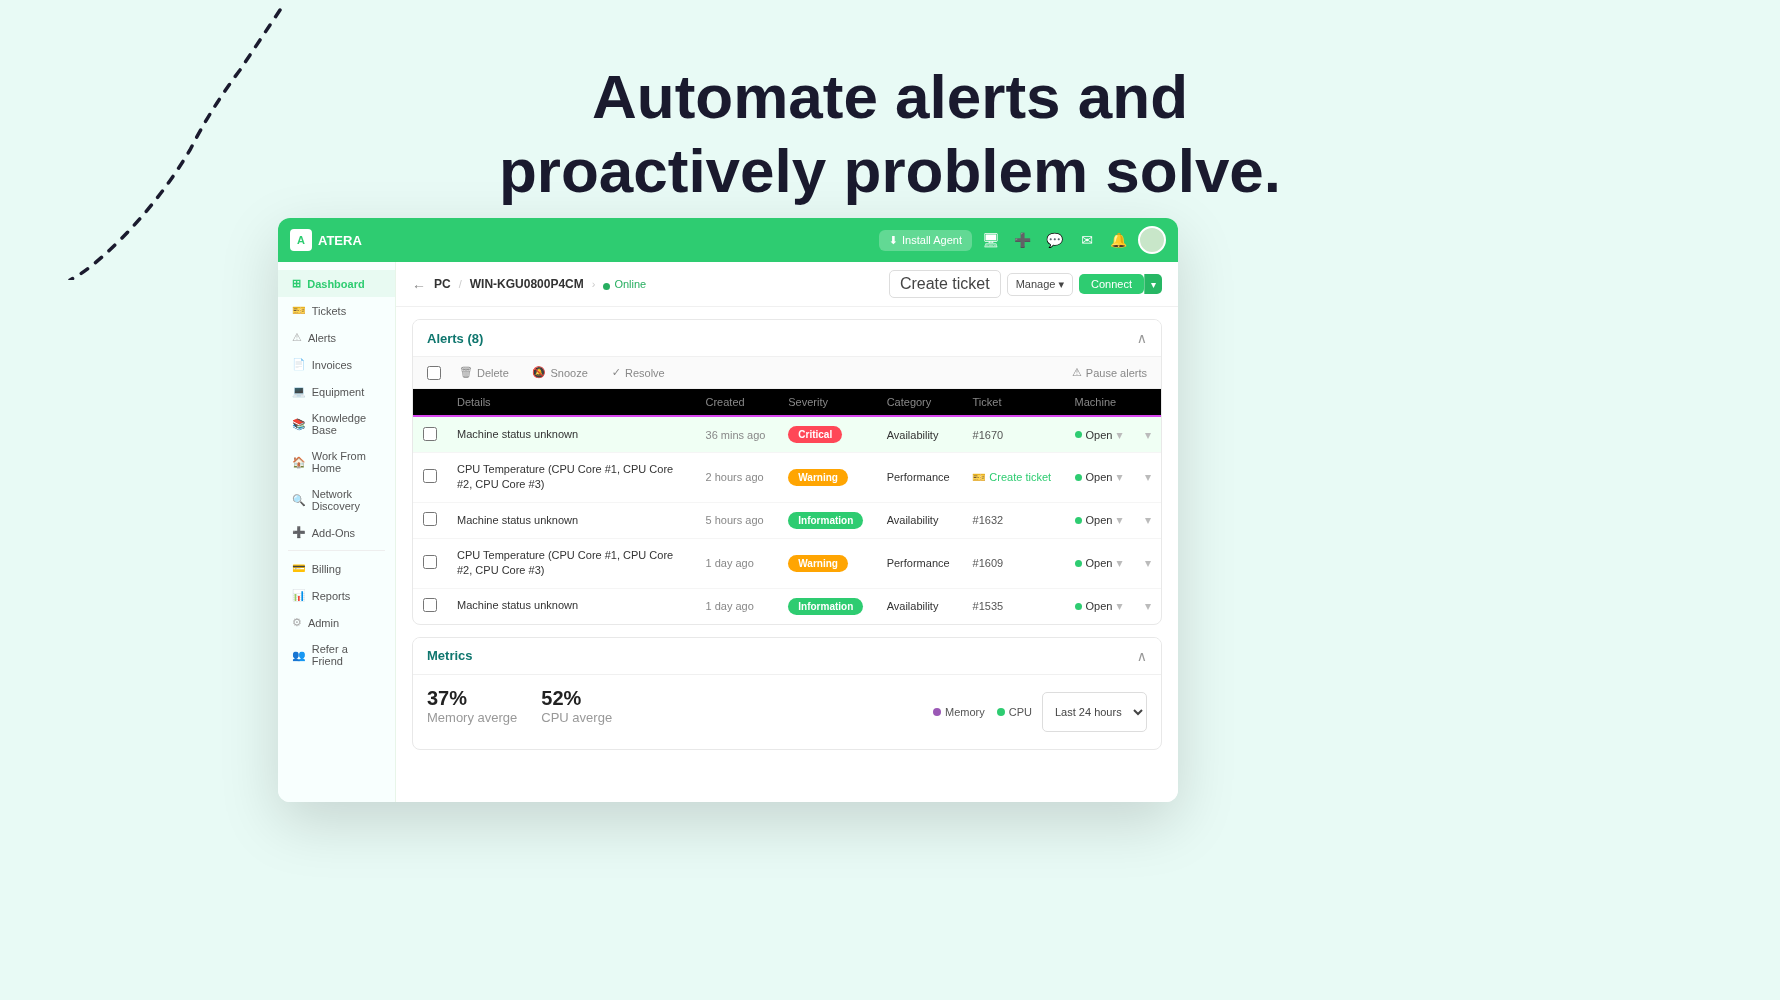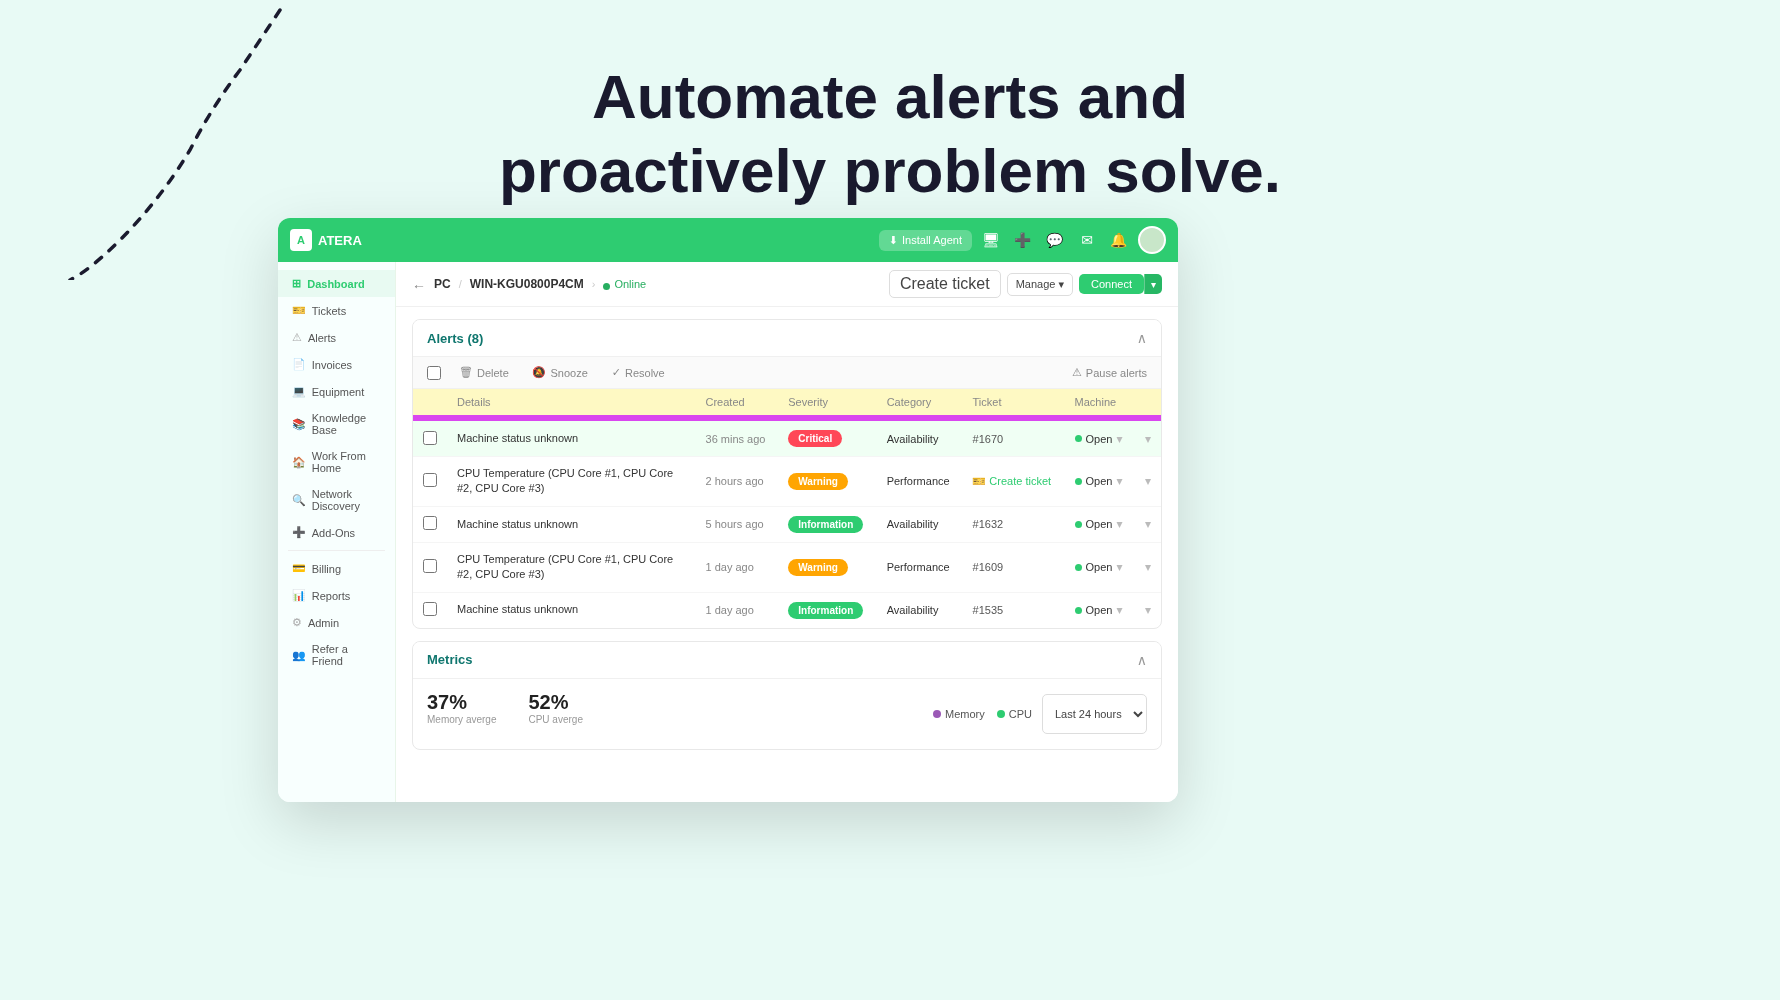--- a/index.html
+++ b/index.html
@@ -307,22 +307,22 @@
       gap: 4px;
     }
 
     
     .alerts-table {
       width: 100%;
       border-collapse: collapse;
       font-size: 11px;
     }
     .alerts-table thead tr {
-      background: #fef9c3;
-      border-bottom: 6px solid #d946ef;
+      background: #000000;
+      border-bottom: 2px solid #d946ef;
     }
     .alerts-table th {
       padding: 7px 10px;
       text-align: left;
       color: #888;
       font-weight: 500;
       font-size: 11px;
     }
     .alerts-table td {
       padding: 9px 10px;
@@ -362,31 +362,31 @@
       gap: 3px;
       text-decoration: none;
     }
 
     
     .metrics-content {
       padding: 12px 14px;
     }
     .metrics-stats {
       display: flex;
-      gap: 32px;
+      gap: 24px;
       margin-bottom: 12px;
     }
     .metric-stat {}
     .metric-value {
       font-size: 20px;
       font-weight: 700;
       color: #222;
     }
     .metric-label {
-      font-size: 10px;
+      font-size: 13px;
       color: #999;
     }
     .metrics-legend {
       display: flex;
       align-items: center;
       gap: 12px;
       margin-left: auto;
     }
     .legend-item {
       display: flex;

